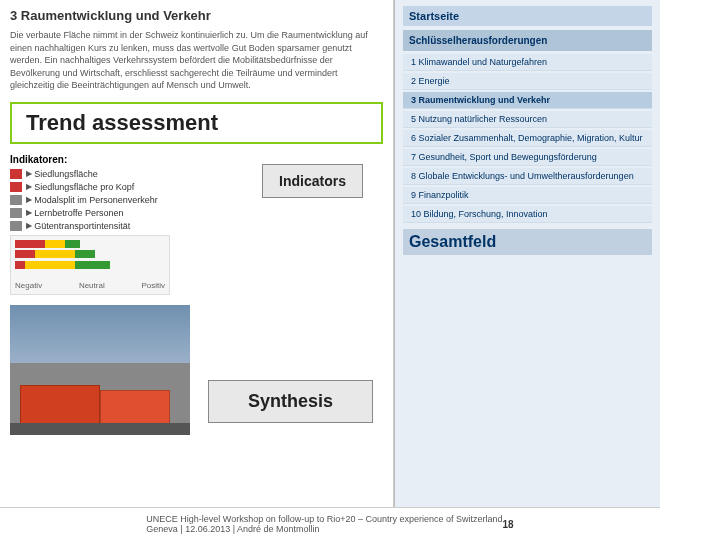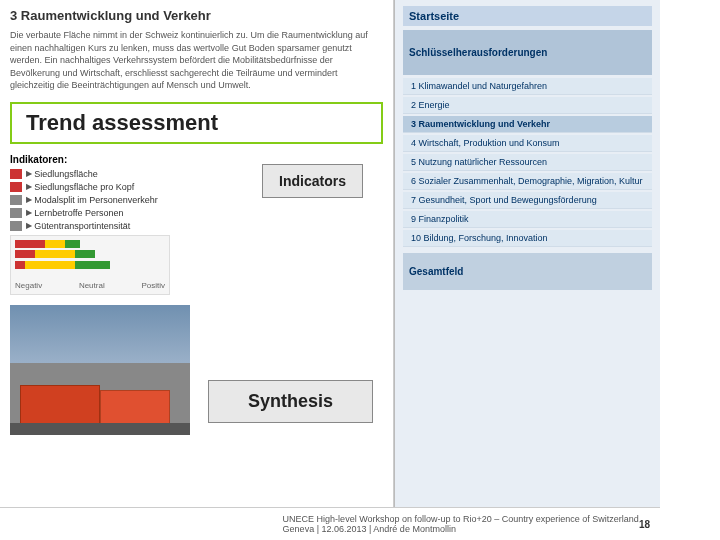--- a/index.html
+++ b/index.html
@@ -233,55 +233,55 @@
       background: #c5d5e8;
       padding: 4px 6px;
       margin-bottom: 4px;
     }
 
     .right-section-header {
       font-size: 10px;
       font-weight: bold;
       color: #003366;
       background: #b0c4d8;
-      padding: 17px 6px;
+      padding: 5px 6px;
       margin-bottom: 3px;
     }
 
     .right-nav-item {
       font-size: 9px;
       color: #003366;
       padding: 3px 8px;
       margin-bottom: 2px;
       cursor: pointer;
       border-bottom: 1px solid #d0dce8;
       background: #dde8f2;
     }
 
     .right-nav-item.active {
       background: #b8ccdf;
       font-weight: bold;
     }
 
     .gesamtfeld {
-      font-size: 10px;
+      font-size: 16px;
       color: #003366;
       background: #c0d0e0;
-      padding: 13px 6px;
+      padding: 4px 6px;
       margin-top: 4px;
       cursor: pointer;
       font-weight: bold;
     }
 
     
     .footer {
       border-top: 1px solid #ccc;
       padding: 6px 10px;
       display: flex;
-      justify-content: flex-end;
+      justify-content: center;
       align-items: center;
       background: #fff;
     }
 
     .footer-text {
       font-size: 9px;
       color: #555;
     }
 
     .footer-page {
@@ -390,24 +390,24 @@
 
     <div class="right-panel">
 
       <div class="right-nav-title">Startseite</div>
 
       <div class="right-section-header">Schlüsselherausforderungen</div>
 
       <div class="right-nav-item">1  Klimawandel und Naturgefahren</div>
       <div class="right-nav-item">2  Energie</div>
       <div class="right-nav-item active">3  Raumentwicklung und Verkehr</div>
-      <div class="right-nav-item">4  Wirtschaft, Produktion und Konsum</div>
       <div class="right-nav-item">5  Nutzung natürlicher Ressourcen</div>
       <div class="right-nav-item">6  Sozialer Zusammenhalt, Demographie, Migration, Kultur</div>
       <div class="right-nav-item">7  Gesundheit, Sport und Bewegungsförderung</div>
+      <div class="right-nav-item">8  Globale Entwicklungs- und Umweltherausforderungen</div>
       <div class="right-nav-item">9  Finanzpolitik</div>
       <div class="right-nav-item">10  Bildung, Forschung, Innovation</div>
 
       <div class="gesamtfeld">Gesamtfeld</div>
 
     </div>
 
   </div>
 
   <div class="footer">

